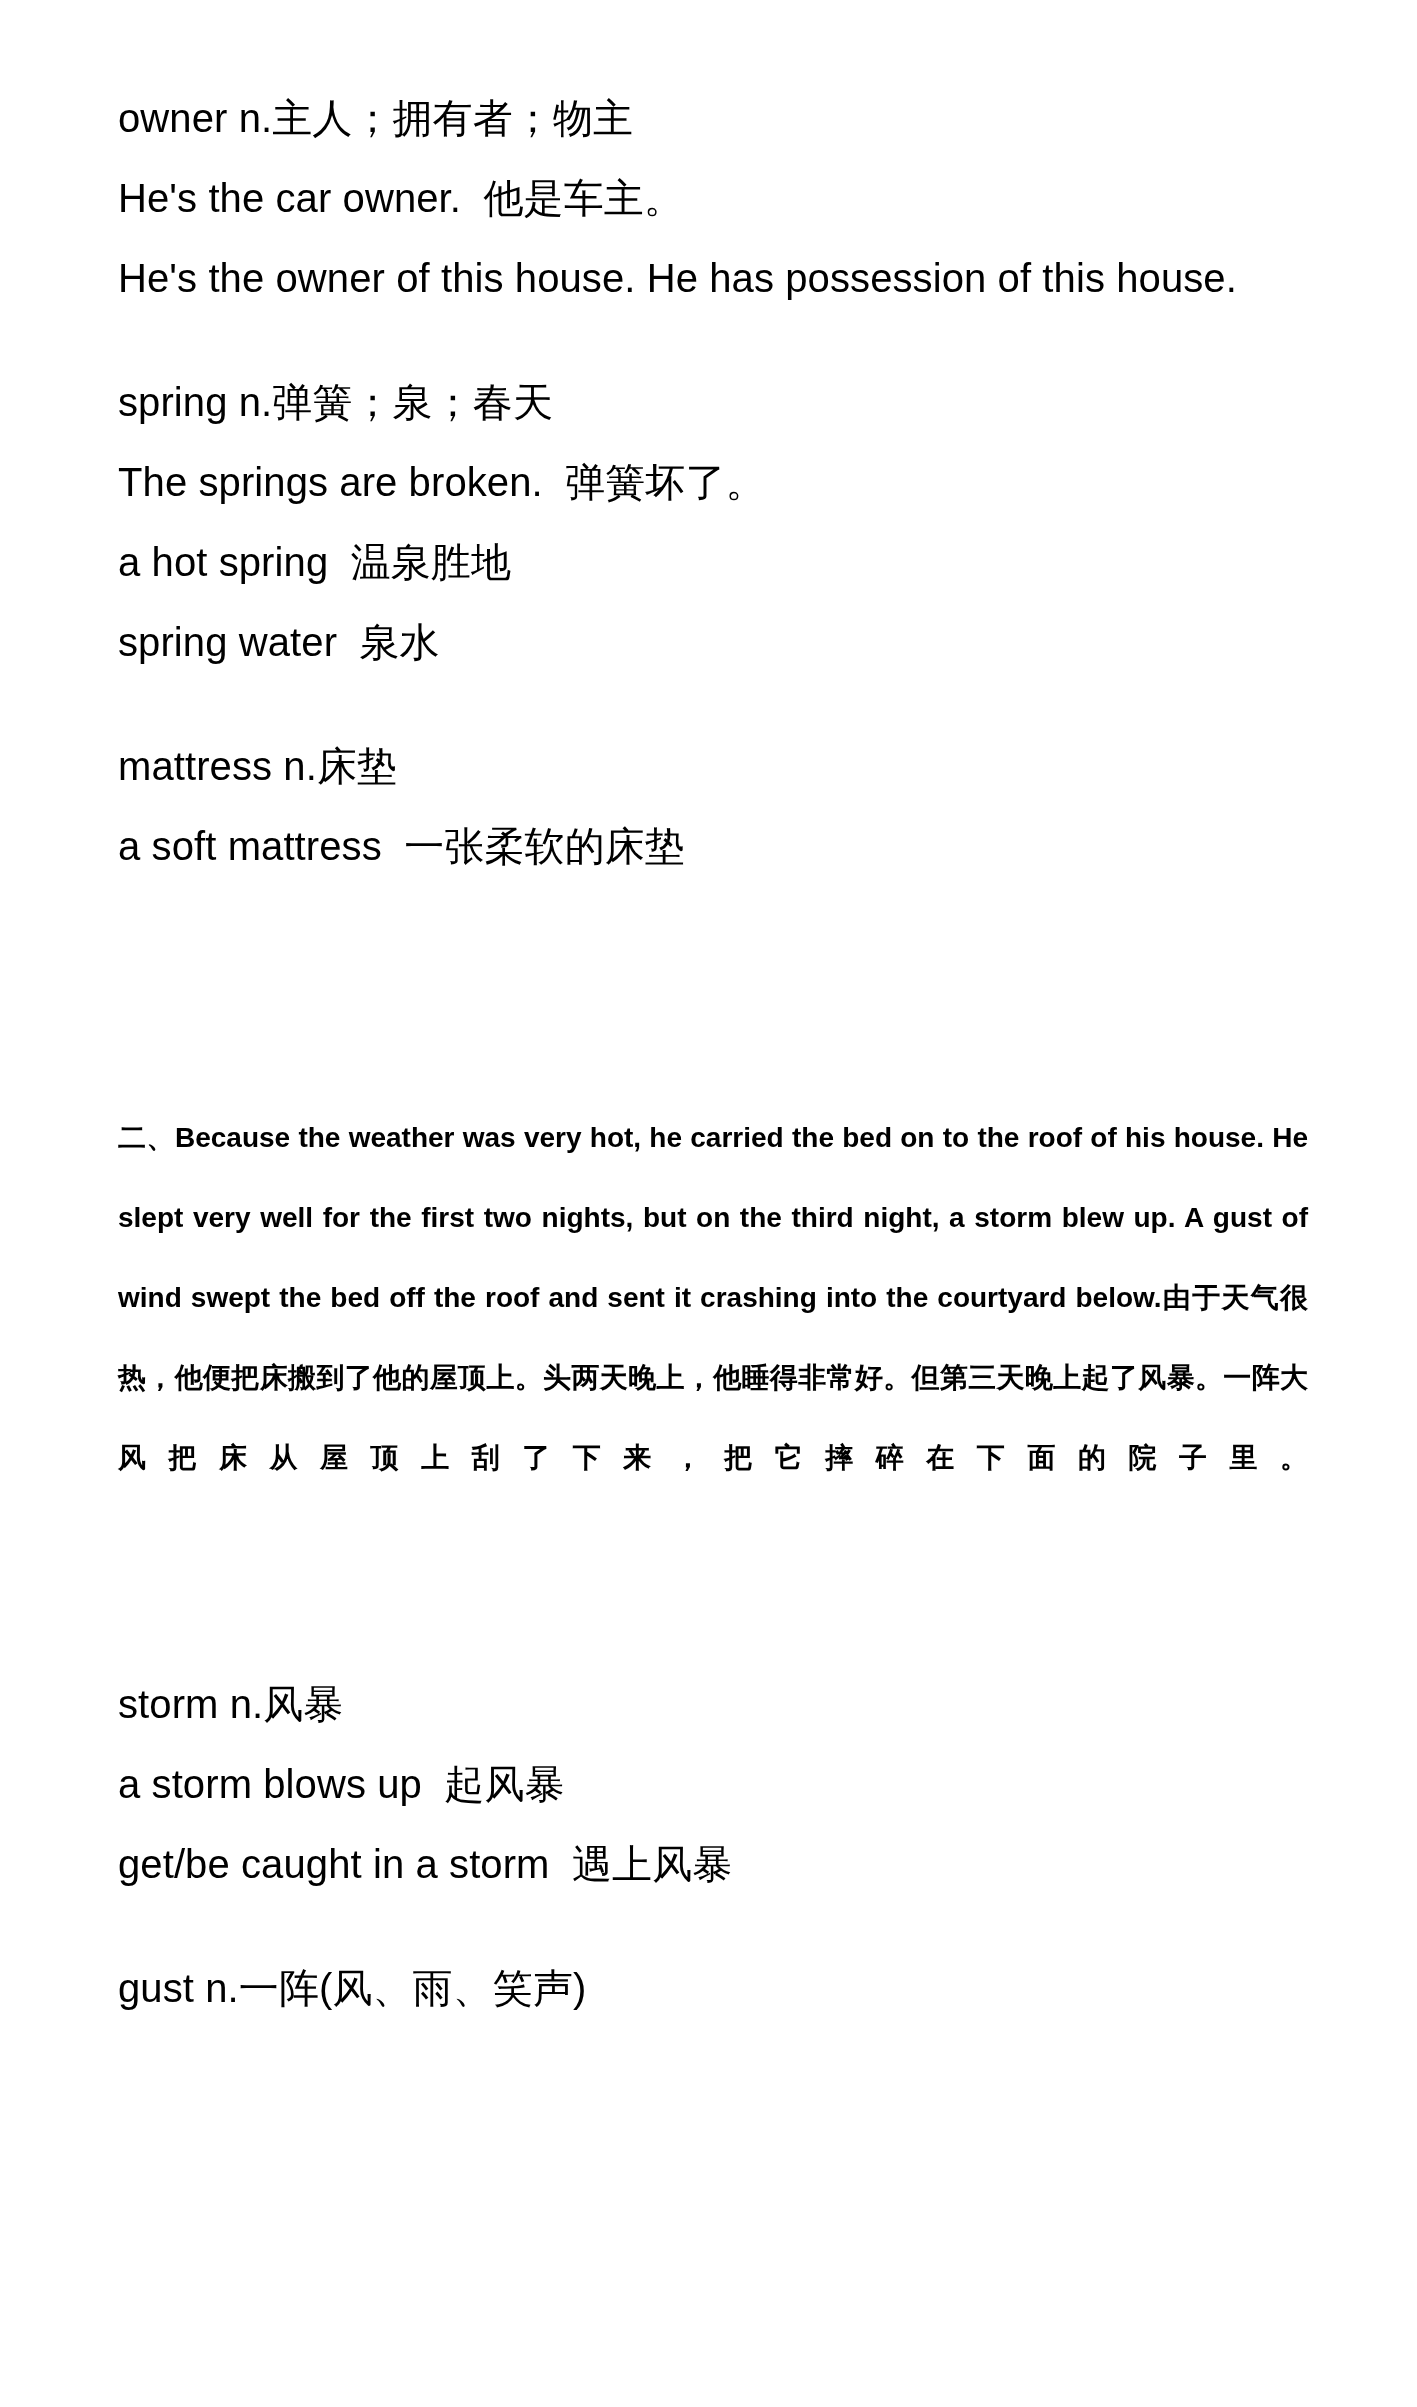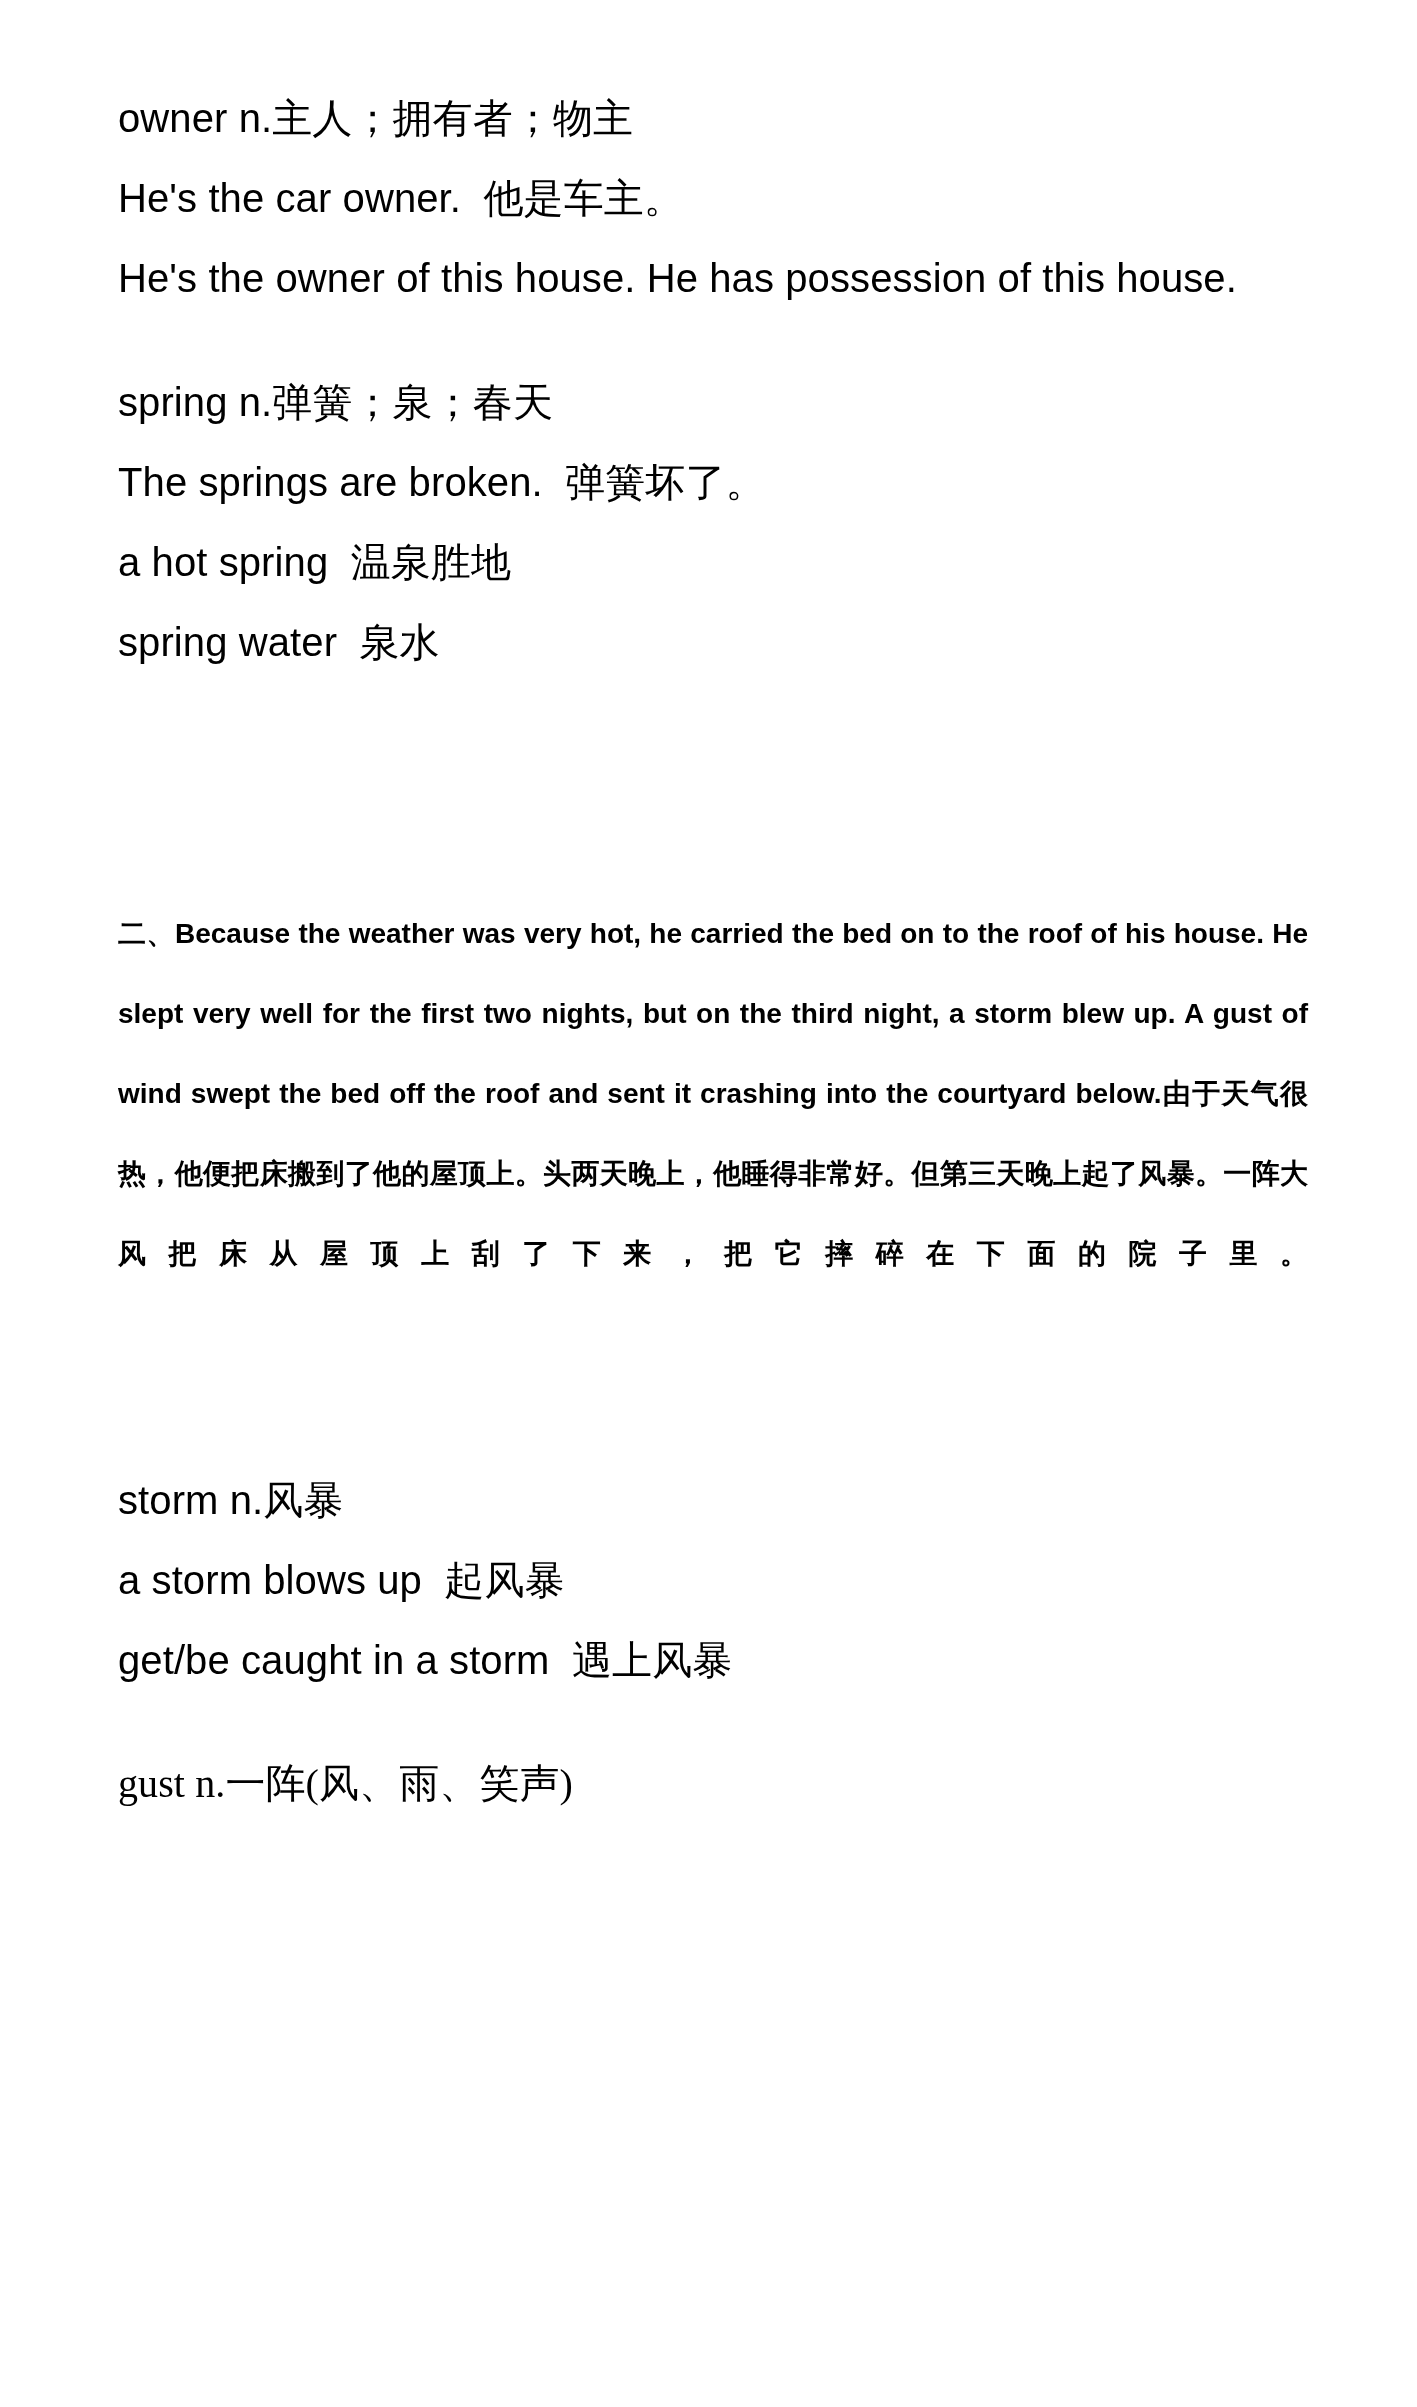--- a/index.html
+++ b/index.html
@@ -26,21 +26,20 @@
   .content {
     width: 1190px;
   }
 
   
   .entry {
     margin: 0 0 44px 0;
   }
   .entry:last-child {
     margin-bottom: 0;
-    font-family: Liberation Serif, serif;
   }
   .line {
     font-size: 40px;
     line-height: 80px;
     letter-spacing: 0.1px;
     white-space: pre-wrap;
     word-break: break-word;
   }
   .line.justify {
     text-align: justify;
@@ -85,20 +84,24 @@
       <div class="line justify">He's the owner of this house. He has possession of this house.</div>
     </div>
 
     <div class="entry">
       <div class="line">spring n.弹簧；泉；春天</div>
       <div class="line">The springs are broken.  弹簧坏了。</div>
       <div class="line">a hot spring  温泉胜地</div>
       <div class="line">spring water  泉水</div>
     </div>
 
+    <div class="entry">
+      <div class="line">mattress n.床垫</div>
+      <div class="line">a soft mattress  一张柔软的床垫</div>
+    </div>
 
     <div class="spacer-lg"></div>
 
     <div class="para-bold"><span>二、</span><span>Because the weather was very hot, he carried the bed on to the roof of his house. He slept very well for the first two nights, but on the third night, a storm blew up. A gust of wind swept the bed off the roof and sent it crashing into the courtyard below.</span><span class="cn">由于天气很热，他便把床搬到了他的屋顶上。头两天晚上，他睡得非常好。但第三天晚上起了风暴。一阵大风把床从屋顶上刮了下来，把它摔碎在下面的院子里。</span></div>
 
     <div class="spacer-sm"></div>
 
     <div class="entry">
       <div class="line">storm n.风暴</div>
       <div class="line">a storm blows up  起风暴</div>

